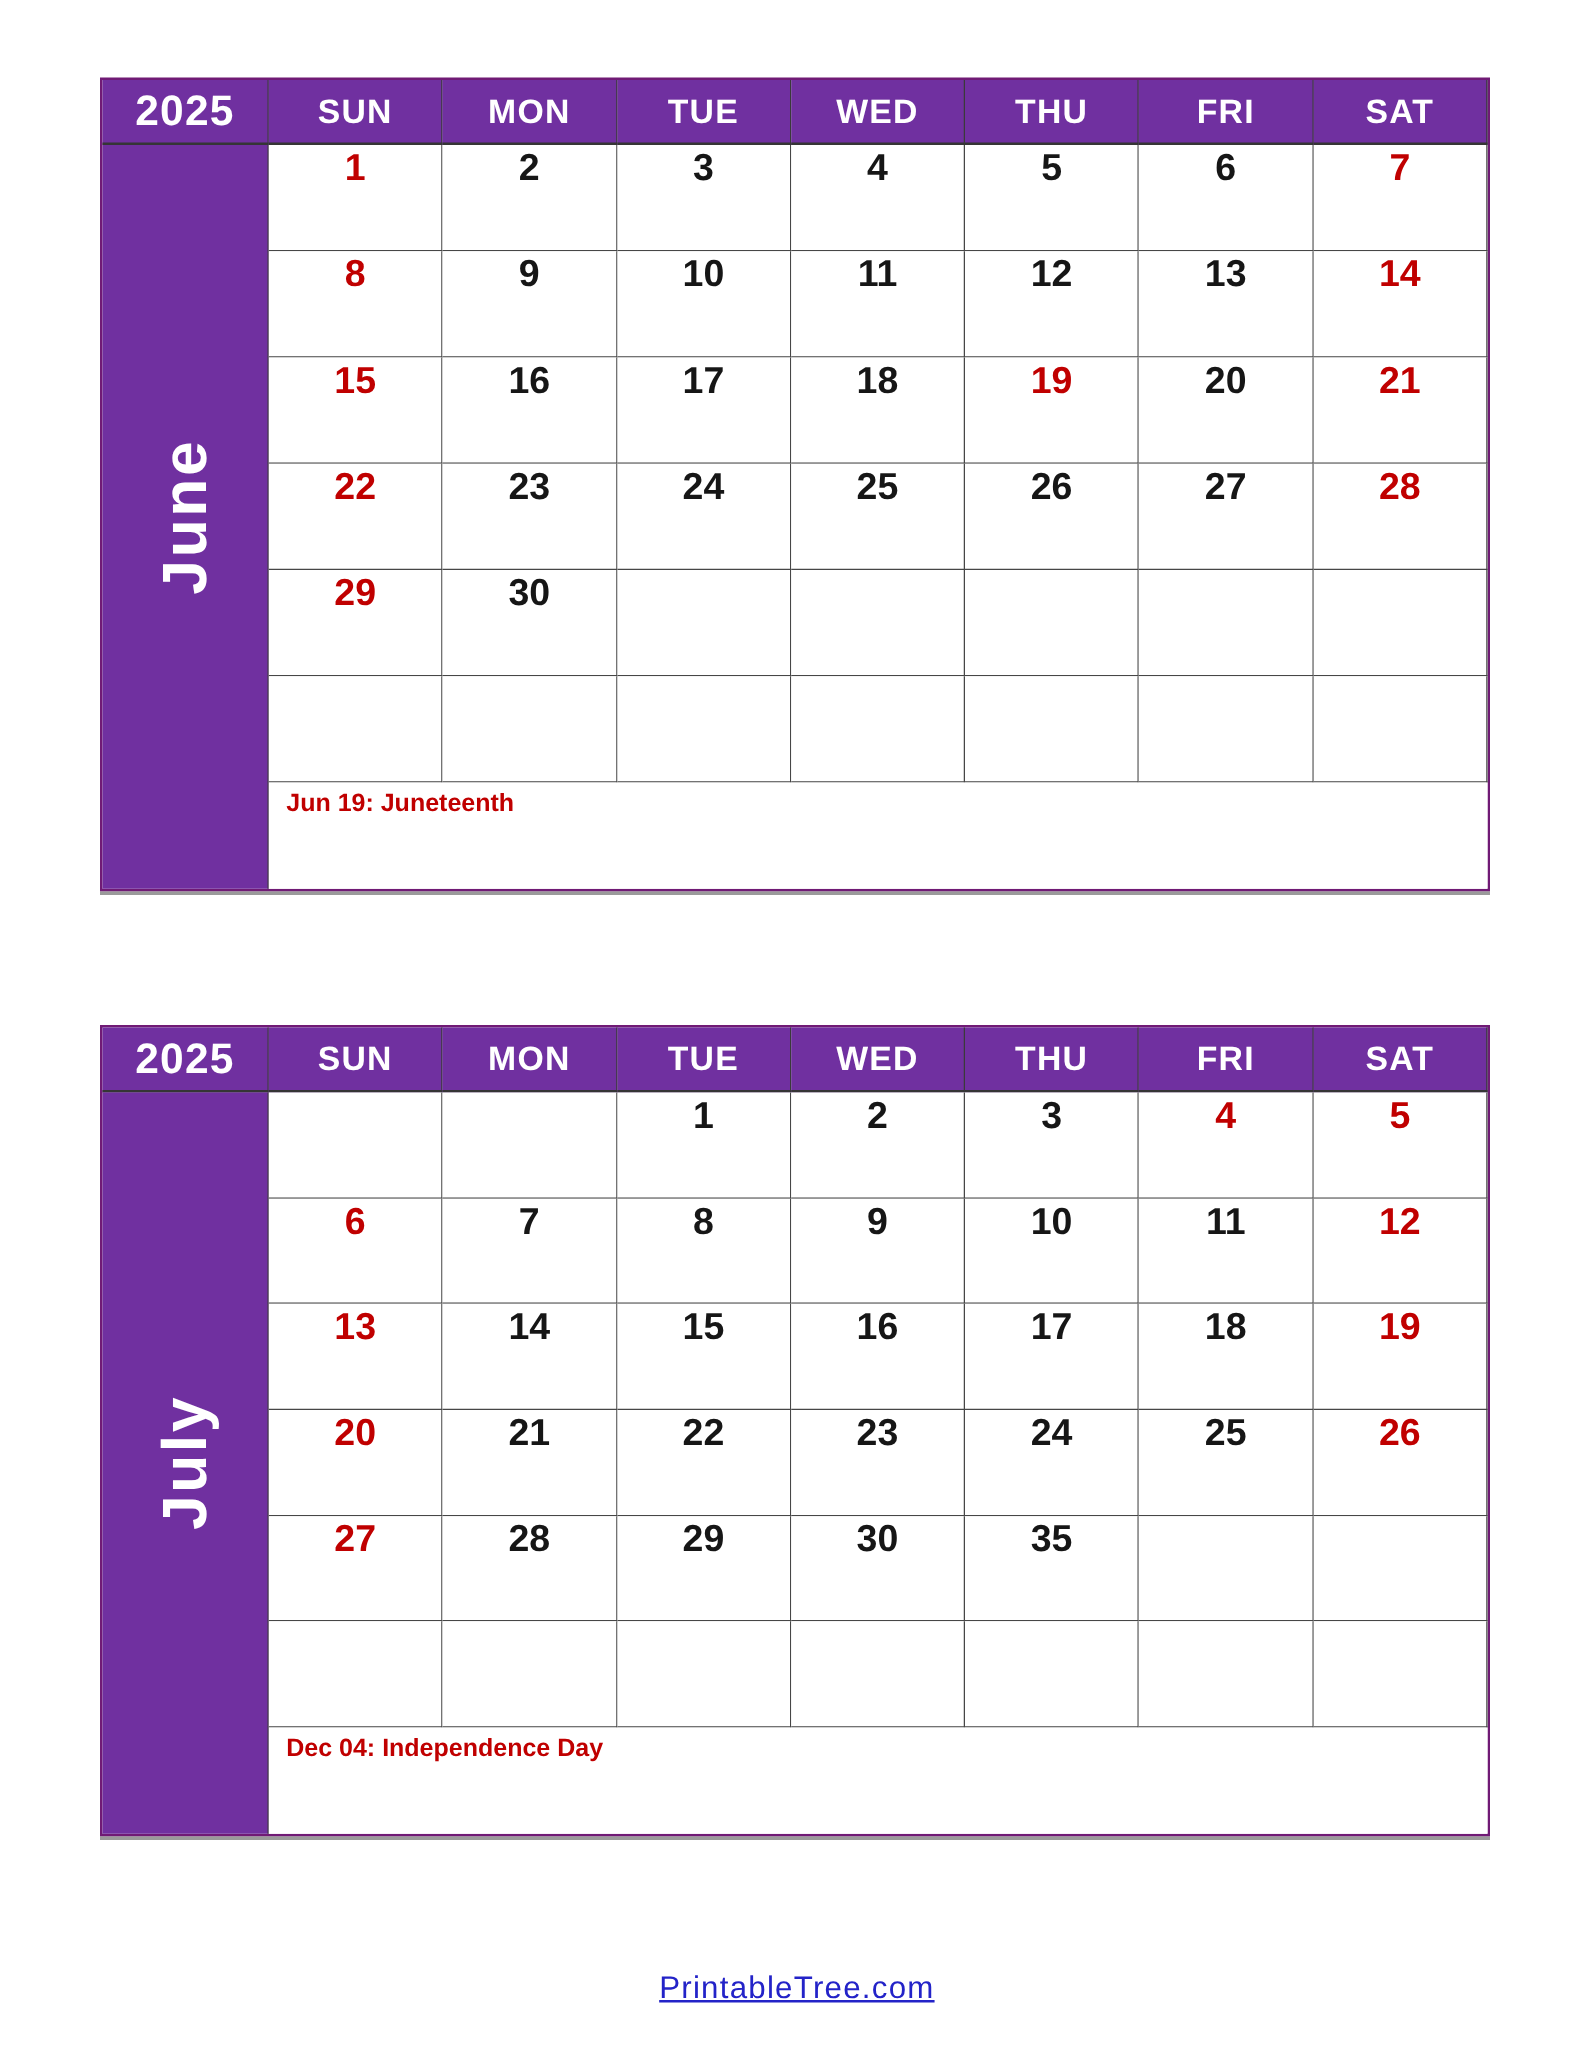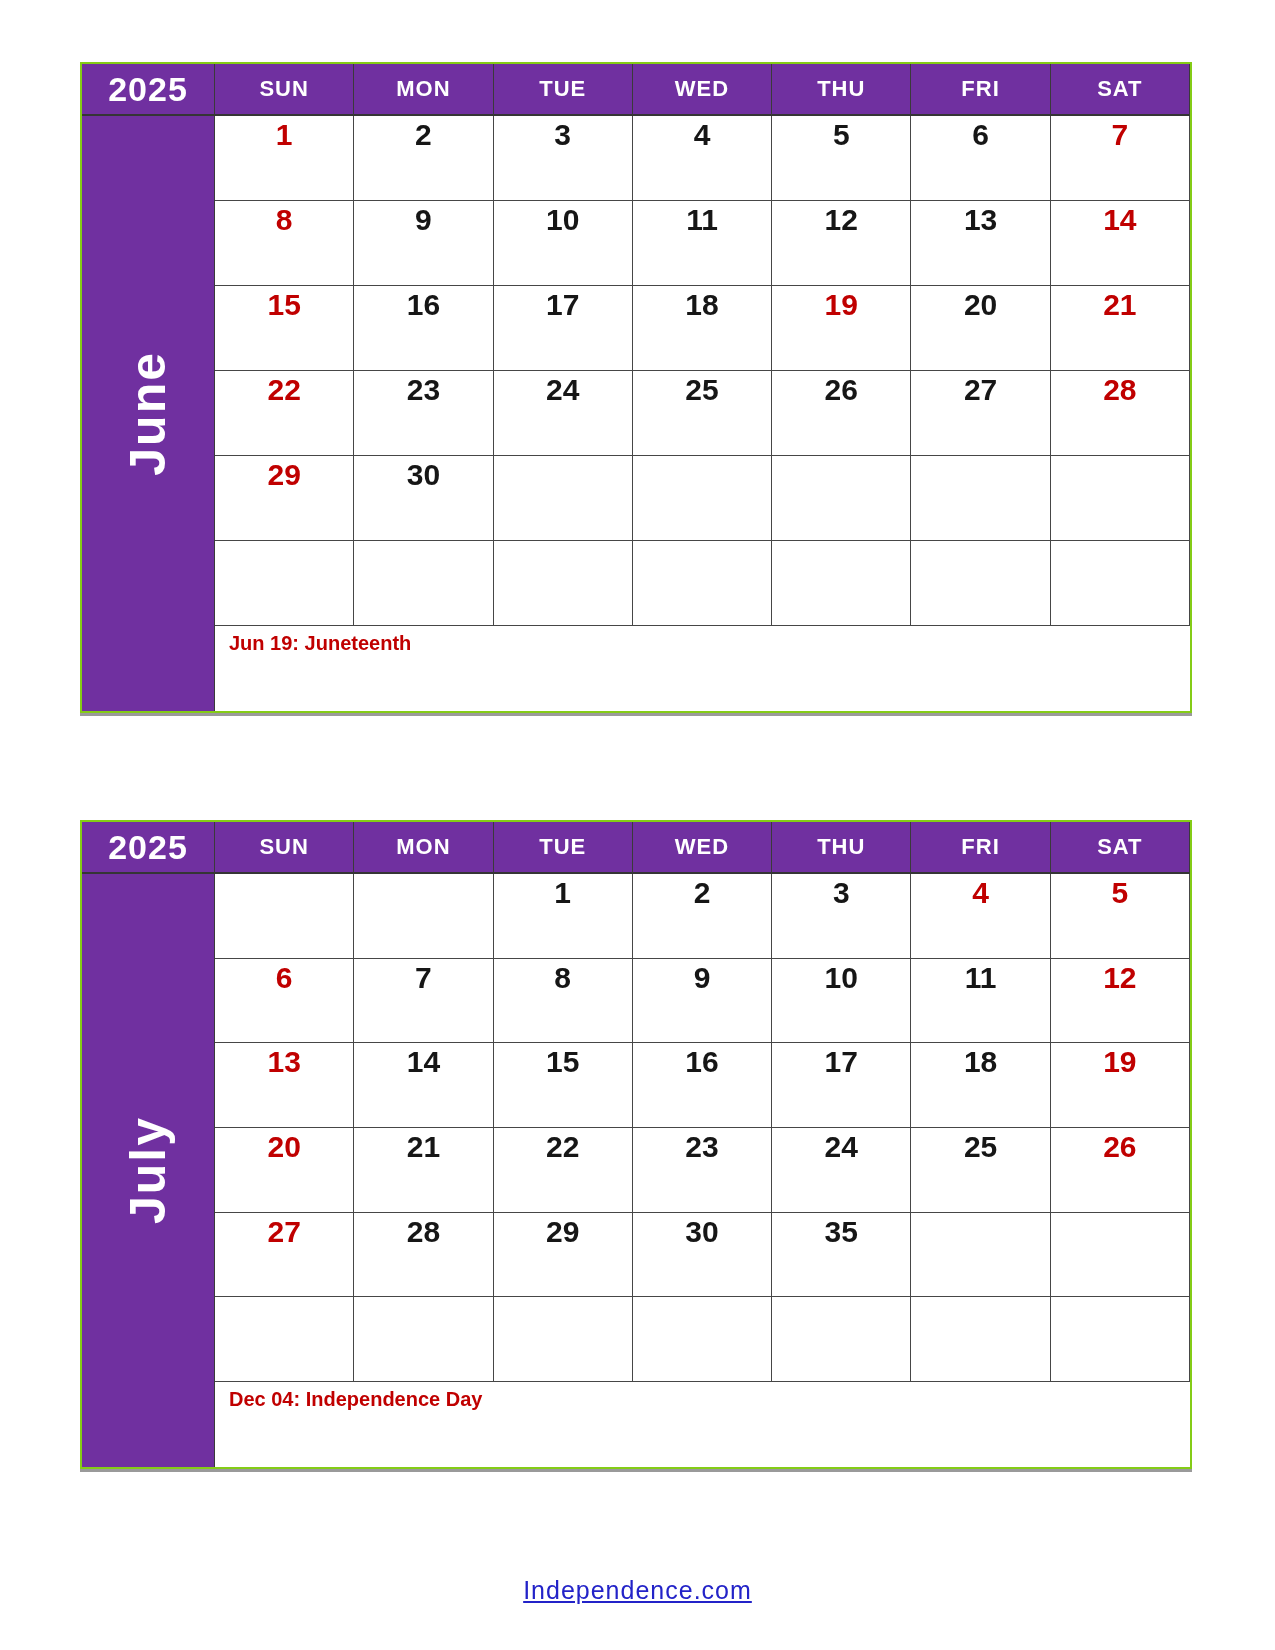--- a/index.html
+++ b/index.html
@@ -10,39 +10,39 @@
     position:relative;
     -webkit-font-smoothing:antialiased;
   }
   .calendar{
     position:absolute;
     left:80px;
     width:1112px;
     display:grid;
     grid-template-columns:133px repeat(7,1fr);
     grid-template-rows:52px repeat(6,1fr) 85px;
-    border:2px solid #84cc16;
+    border:2px solid #701a75;
     box-shadow:0 3px 0 #9a9a9a;
     background:#ffffff;
     box-sizing:border-box;
   }
   #cal-0{top:62px;height:651px;}
   #cal-1{top:820px;height:649px;}
 
   .hcell{
     background:#7030A0;
     color:#ffffff;
     font-weight:bold;
     display:flex;align-items:center;justify-content:center;
     border-right:1px solid #3a3a3a;
     border-bottom:2px solid #353535;
     box-sizing:border-box;
   }
   .year-cell{font-size:34px;letter-spacing:1px;}
-  .dow-cell{font-size:22px;letter-spacing:1px;}
+  .dow-cell{font-size:27px;letter-spacing:1px;}
 
   .month-cell{
     grid-column:1;
     grid-row:2 / 9;
     background:#7030A0;
     color:#ffffff;
     display:flex;align-items:center;justify-content:center;
     border-right:1px solid #3a3a3a;
     box-sizing:border-box;
   }
@@ -203,14 +203,14 @@
     <div class="day-cell" style="grid-area: 7 / 3;"></div>
     <div class="day-cell" style="grid-area: 7 / 4;"></div>
     <div class="day-cell" style="grid-area: 7 / 5;"></div>
     <div class="day-cell" style="grid-area: 7 / 6;"></div>
     <div class="day-cell" style="grid-area: 7 / 7;"></div>
     <div class="day-cell" style="grid-area: 7 / 8;"></div>
     <div class="holiday-cell">Dec 04: Independence Day</div>
   </section>
 
 <div class="footer">
-  <a href="#">Independence.com</a>
+  <a href="#">PrintableTree.com</a>
 </div>
 
 </body></html>

